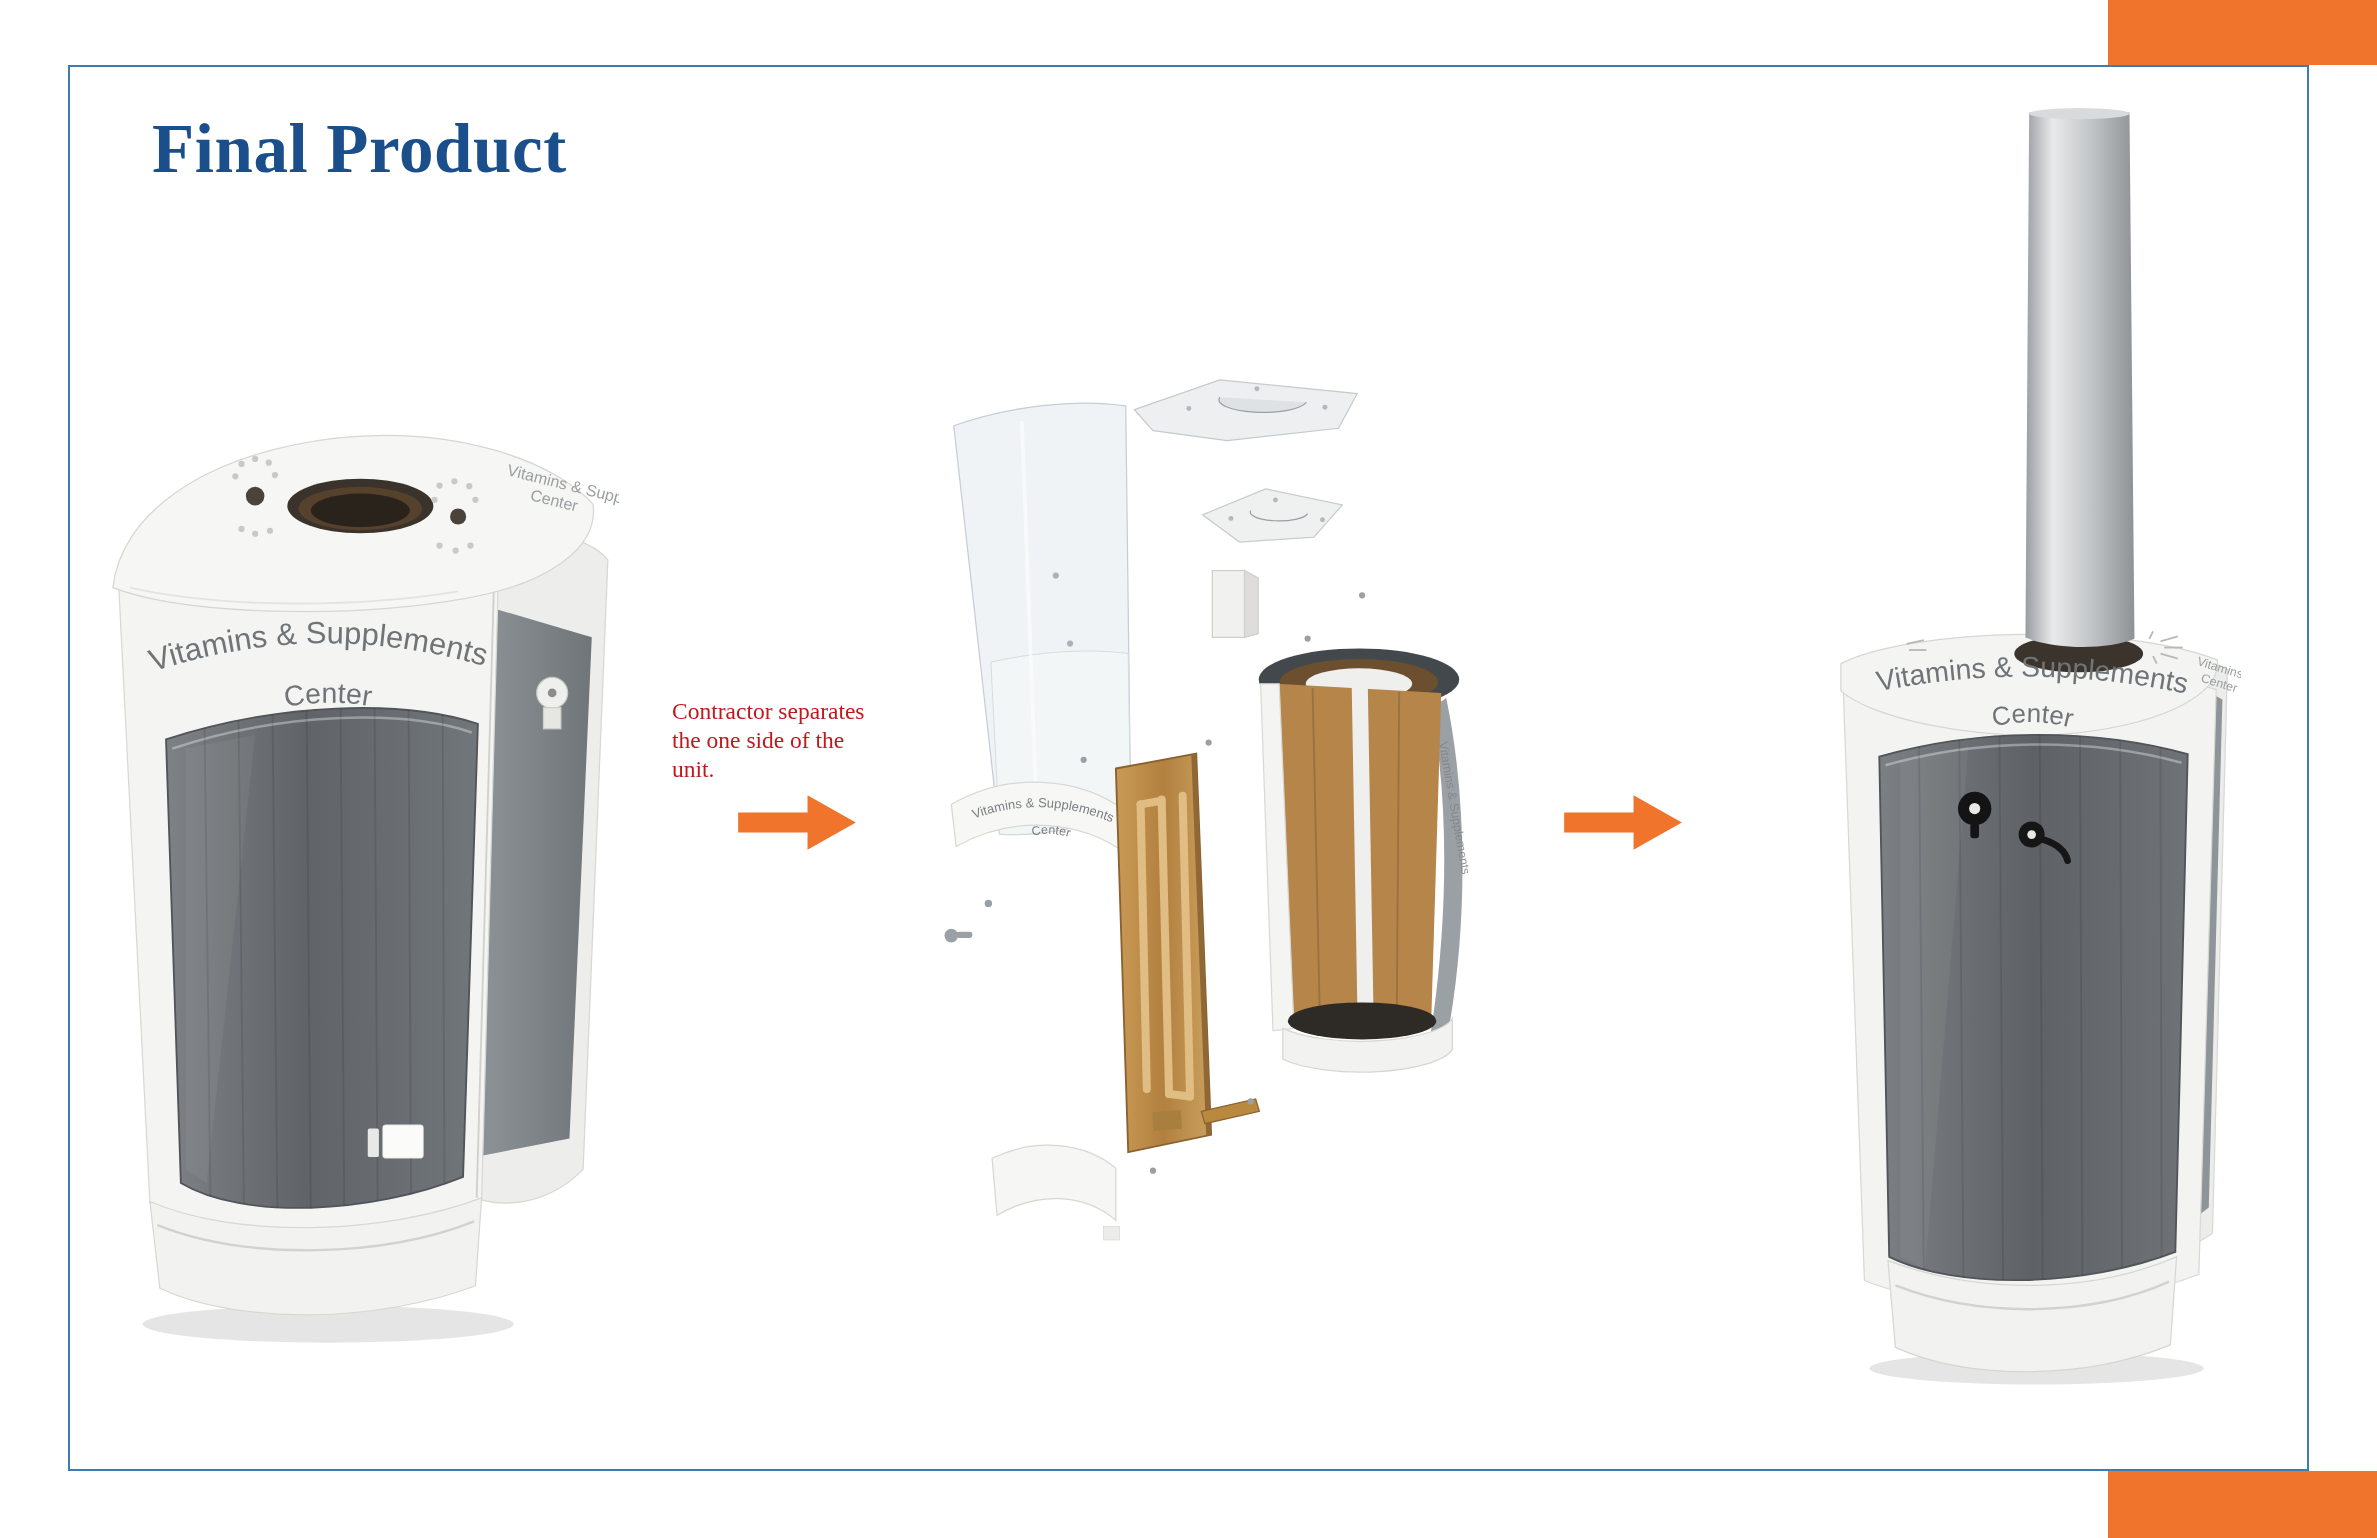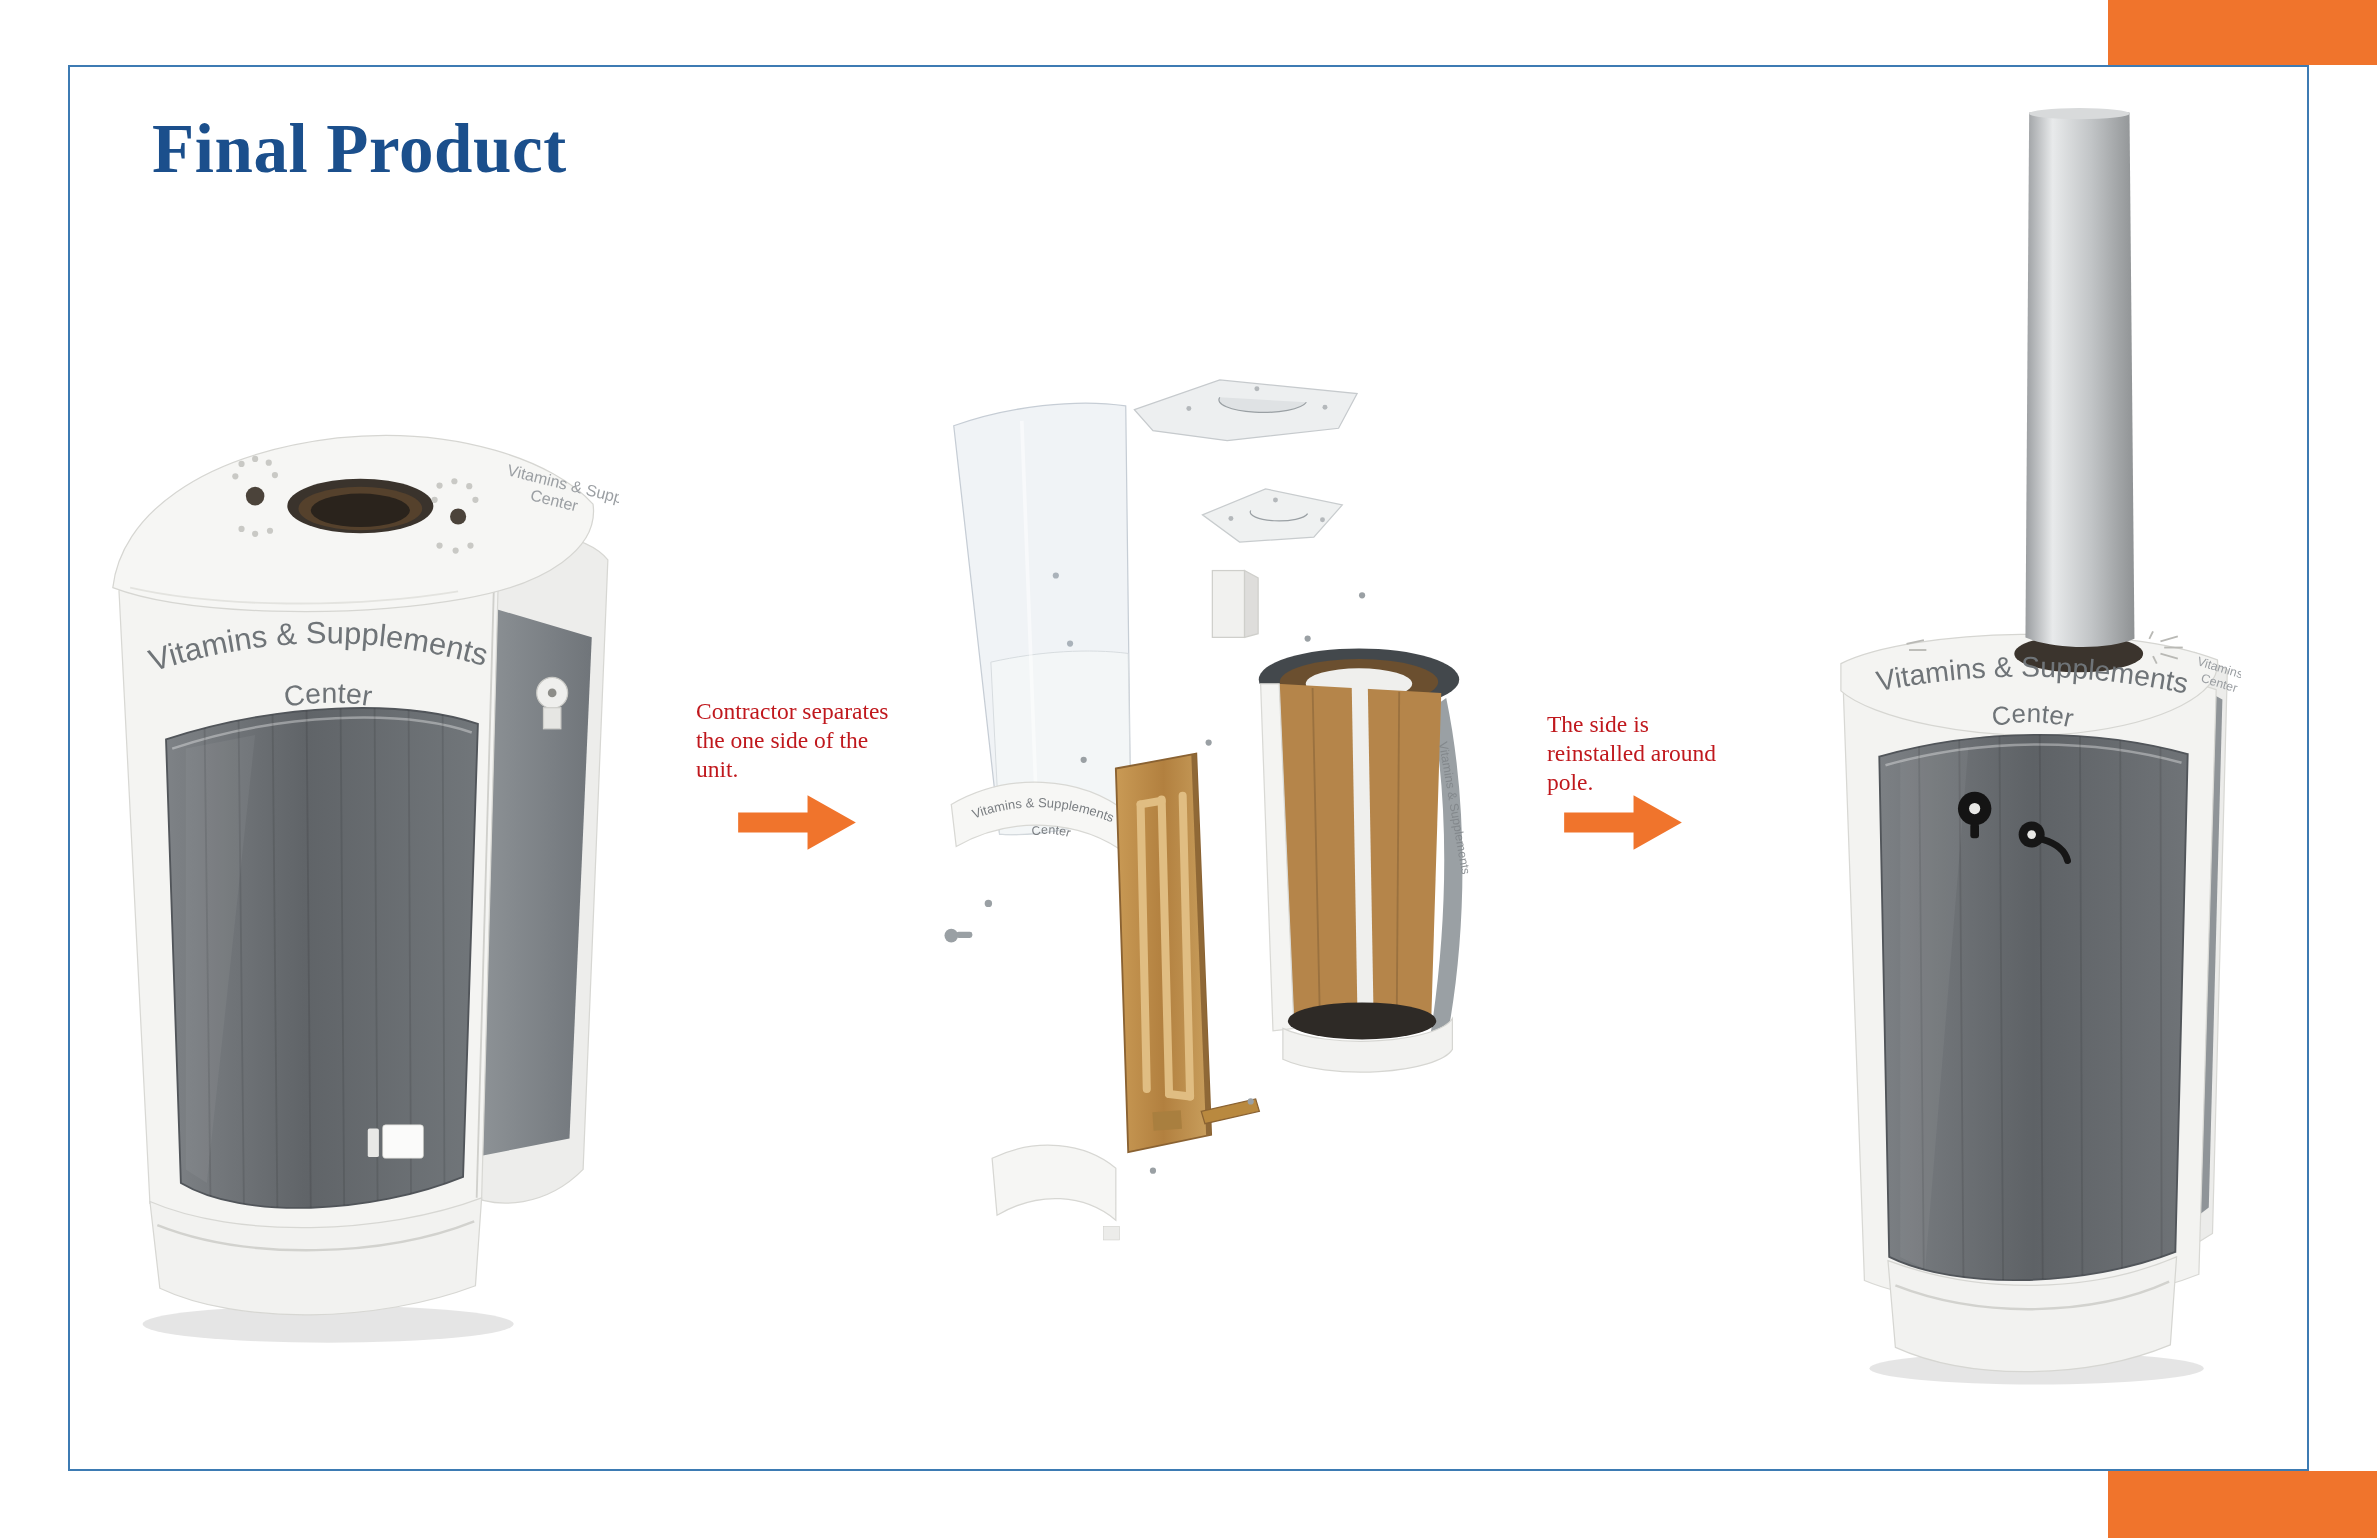--- a/index.html
+++ b/index.html
@@ -7,21 +7,21 @@
   body{font-family:"Liberation Serif",serif;position:relative}
   #slide{position:absolute;left:0;top:0;width:2377px;height:1539px;background:#fff}
   .corner{position:absolute;background:var(--accent-orange,#f0742c)}
   #corner-top{left:2108px;top:0;width:270px;height:65px}
   #corner-bottom{left:2108px;top:1471px;width:270px;height:67px}
   #frame{position:absolute;left:68px;top:65px;width:2241px;height:1406px;border:2.5px solid var(--frame-blue,#3d7bb3);background:#fff}
   #title{position:absolute;left:152px;top:110px;font-size:69px;color:var(--title-blue,#1b4f8c);letter-spacing:0.6px;font-family:"Liberation Serif",serif}
   .caption{position:absolute;color:var(--caption-red,#c0181d);font-size:23.5px;line-height:1.24;font-family:"Liberation Serif",serif}
   #left-caption{left:254px;top:1332px;width:421px}
   #middle-caption{left:1066px;top:1299px;width:514px}
-  #step1-label{left:696px;top:697px;width:217px}
+  #step1-label{left:672px;top:697px;width:217px}
   #step2-label{left:1547px;top:710px;width:198px}
   .art{position:absolute}
   .arrow{position:absolute;width:118px;height:57px}
   .arrow svg{display:block}
 </style>
 </head>
 <body>
 
 <div id="slide">
 
@@ -319,21 +319,20 @@
     </g>
   </svg>
 
   <div id="step1-label" class="caption">Contractor separates the one side of the unit.</div>
   <div class="arrow" style="left:738px;top:794px">
     <svg width="118" height="57" viewBox="0 0 190 92">
         <polygon points="0,30 112,30 112,2 190,46 112,90 112,62 0,62" style="fill:var(--accent-orange,#f0742c)"></polygon>
       </svg>
   </div>
 
-  <div id="step2-label" class="caption">The side is reinstalled around pole.</div>
   <div class="arrow" style="left:1564px;top:794px">
     <svg width="118" height="57" viewBox="0 0 190 92">
         <polygon points="0,30 112,30 112,2 190,46 112,90 112,62 0,62" style="fill:var(--accent-orange,#f0742c)"></polygon>
       </svg>
   </div>
 
 
 </div>
 
 

